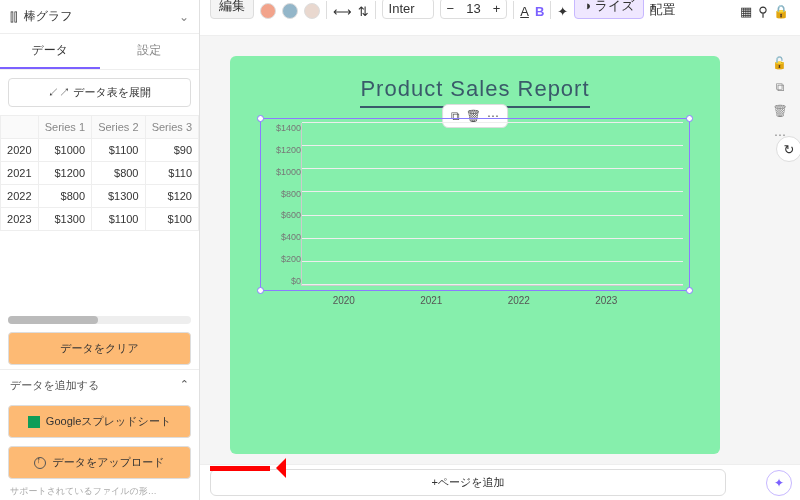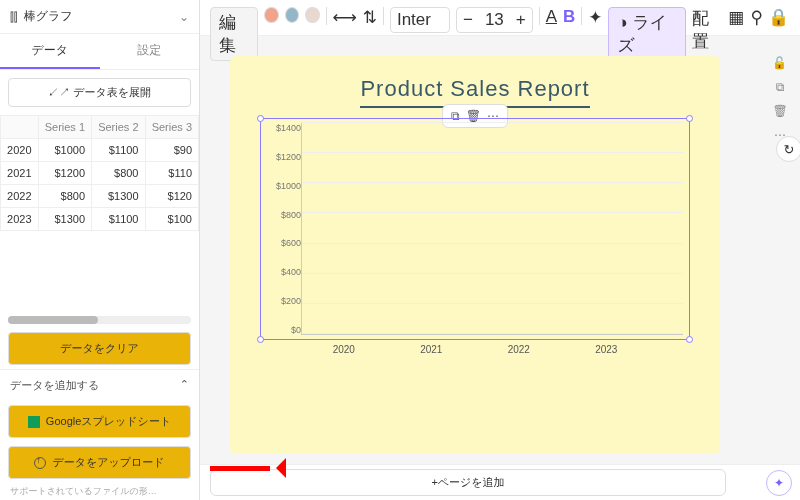--- a/index.html
+++ b/index.html
@@ -11,42 +11,42 @@
 .tab{flex:1;text-align:center;padding:8px 8px;color:#888;cursor:pointer}
 .tab.active{color:#333;border-bottom:2px solid #7b61ff}
 .expand-btn{margin:8px;padding:6px;border:1px solid #ddd;border-radius:4px;text-align:center;font-size:11px;cursor:pointer}
 .tbl{width:100%;border-collapse:collapse;font-size:11px}
 .tbl th,.tbl td{border:1px solid #eee;padding:5px 6px;text-align:right}
 .tbl th{background:#fafafa;font-weight:400;color:#888}
 .tbl td:first-child,.tbl th:first-child{text-align:center}
 .sb-fill{flex:1}
 .scrollbar{height:8px;margin:4px 8px;background:#eee;border-radius:4px;position:relative}
 .scrollbar::after{content:"";position:absolute;left:0;width:90px;height:8px;background:#bbb;border-radius:4px}
-.btn{margin:4px 8px;padding:8px;border:1px solid #ddd;border-radius:4px;text-align:center;font-size:11px;cursor:pointer;background:#eab308}
+.btn{margin:4px 8px;padding:8px;border:1px solid #ddd;border-radius:4px;text-align:center;font-size:11px;cursor:pointer;background:#fdba74}
 .sect{padding:8px 10px;font-size:11px;color:#555;display:flex;border-top:1px solid #eee}
 .sect .chev{margin-left:auto}
 .gs-ico{display:inline-block;width:12px;height:12px;background:#0f9d58;margin-right:6px;vertical-align:middle}
 .up-ico{display:inline-block;width:12px;height:12px;border:1.5px solid #555;border-radius:50%;margin-right:6px;position:relative;vertical-align:middle}
 .up-ico::after{content:"↑";position:absolute;top:-3px;left:1px;font-size:9px}
 .main{flex:1;display:flex;flex-direction:column;background:#f5f5f5}
-.toolbar{height:36px;background:#fff;border-bottom:1px solid #eee;display:flex;align-items:flex-start;gap:6px;padding:7px 10px;font-size:17px}
+.toolbar{height:36px;background:#fff;border-bottom:1px solid #eee;display:flex;align-items:flex-end;gap:6px;padding:16px 10px;font-size:13px}
 .tb-btn{padding:3px 8px;border:1px solid #ddd;border-radius:4px;background:#f4f4f4;cursor:pointer}
 .swatch{width:16px;height:16px;border-radius:50%;border:1px solid #ddd;cursor:pointer}
 .dash{width:1px;height:18px;background:#ddd}
 .font-sel{border:1px solid #ddd;border-radius:4px;padding:2px 18px 2px 6px;background:#fff}
 .num-box{display:flex;align-items:center;border:1px solid #ddd;border-radius:4px}
 .num-box span{padding:2px 6px;cursor:pointer}
 .bold{font-weight:bold;color:#7b61ff}
 .canvas-area{flex:1;display:flex;position:relative}
-.canvas{margin:20px 40px 10px 30px;flex:1;background:#fef9c3;border-radius:6px;position:relative;padding:20px 30px}
+.canvas{margin:20px 40px 10px 30px;flex:1;background:#86efac;border-radius:6px;position:relative;padding:20px 30px}
 .side-icons{width:40px;padding-top:20px;display:flex;flex-direction:column;align-items:center;gap:10px;color:#888}
 .chart-title{text-align:center;font-size:22px;color:#3a5a6a;letter-spacing:1px;border-bottom:2px solid #3a5a6a;display:inline-block;padding-bottom:4px}
 .title-wrap{text-align:center;margin-bottom:10px;position:relative}
 .float-tb{position:absolute;left:50%;top:28px;transform:translateX(-50%);background:#fff;border:1px solid #ddd;border-radius:6px;padding:4px 8px;display:flex;gap:6px;font-size:12px;color:#555}
-.chart-box{border:1.5px solid #8b7bff;position:relative;height:222px;display:flex}
+.chart-box{border:1.5px solid #8b7bff;position:relative;height:173px;display:flex}
 .hdl{position:absolute;width:7px;height:7px;background:#fff;border:1.5px solid #8b7bff;border-radius:50%}
 .yaxis{width:40px;display:flex;flex-direction:column;justify-content:space-between;padding:4px 0;font-size:9px;color:#777;text-align:right}
 .plot{flex:1;position:relative;border-left:1px solid #ccc;border-bottom:1px solid #ccc;margin:4px 6px 4px 0}
 .grid{position:absolute;left:0;right:0;border-top:1px solid #eee}
 .bars{position:absolute;inset:0;display:flex;justify-content:space-around;align-items:flex-end}
 .grp{display:flex;gap:3px;align-items:flex-end}
 .bar{width:16px}
 .xlabels{display:flex;justify-content:space-around;font-size:10px;color:#555;padding:4px 40px 0 40px}
 .legend{display:flex;justify-content:center;gap:30px;margin-top:18px;font-size:11px;color:#555}
 .legend span{display:flex;align-items:center;gap:6px}

